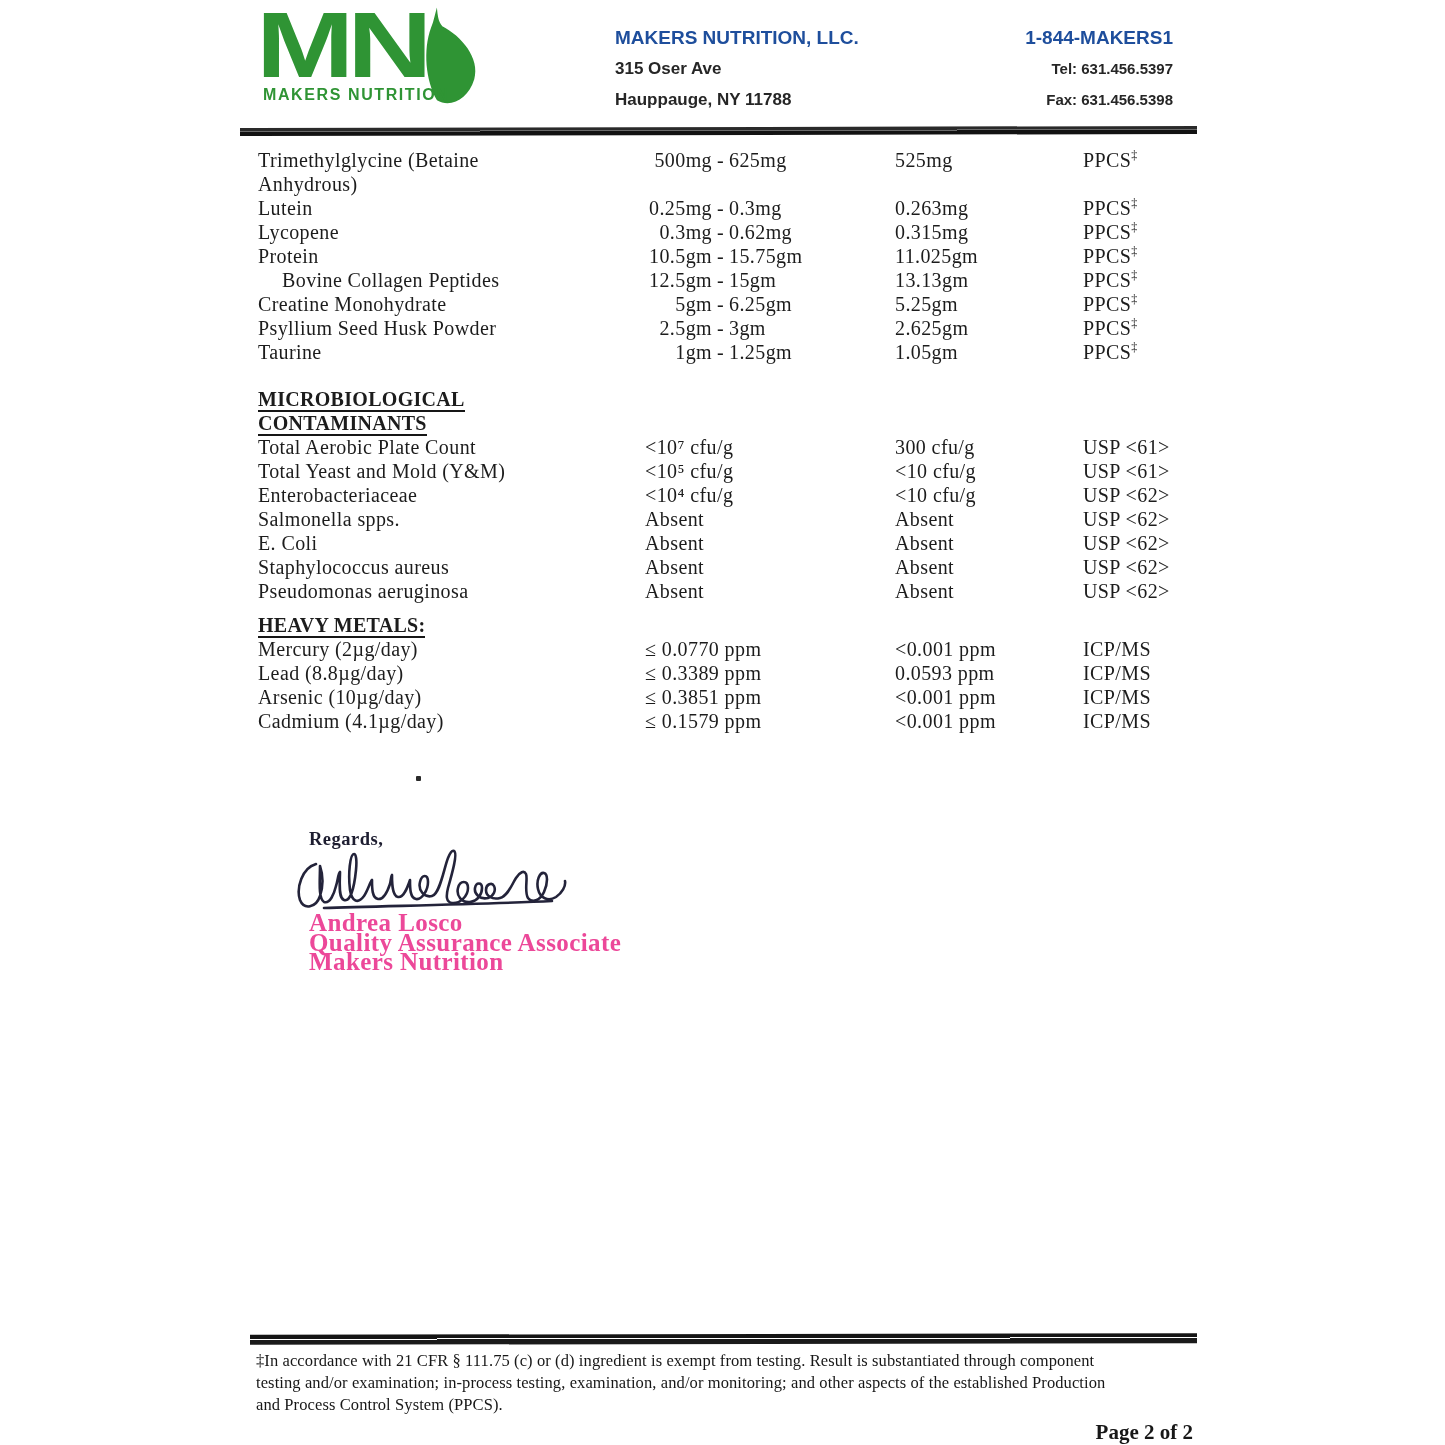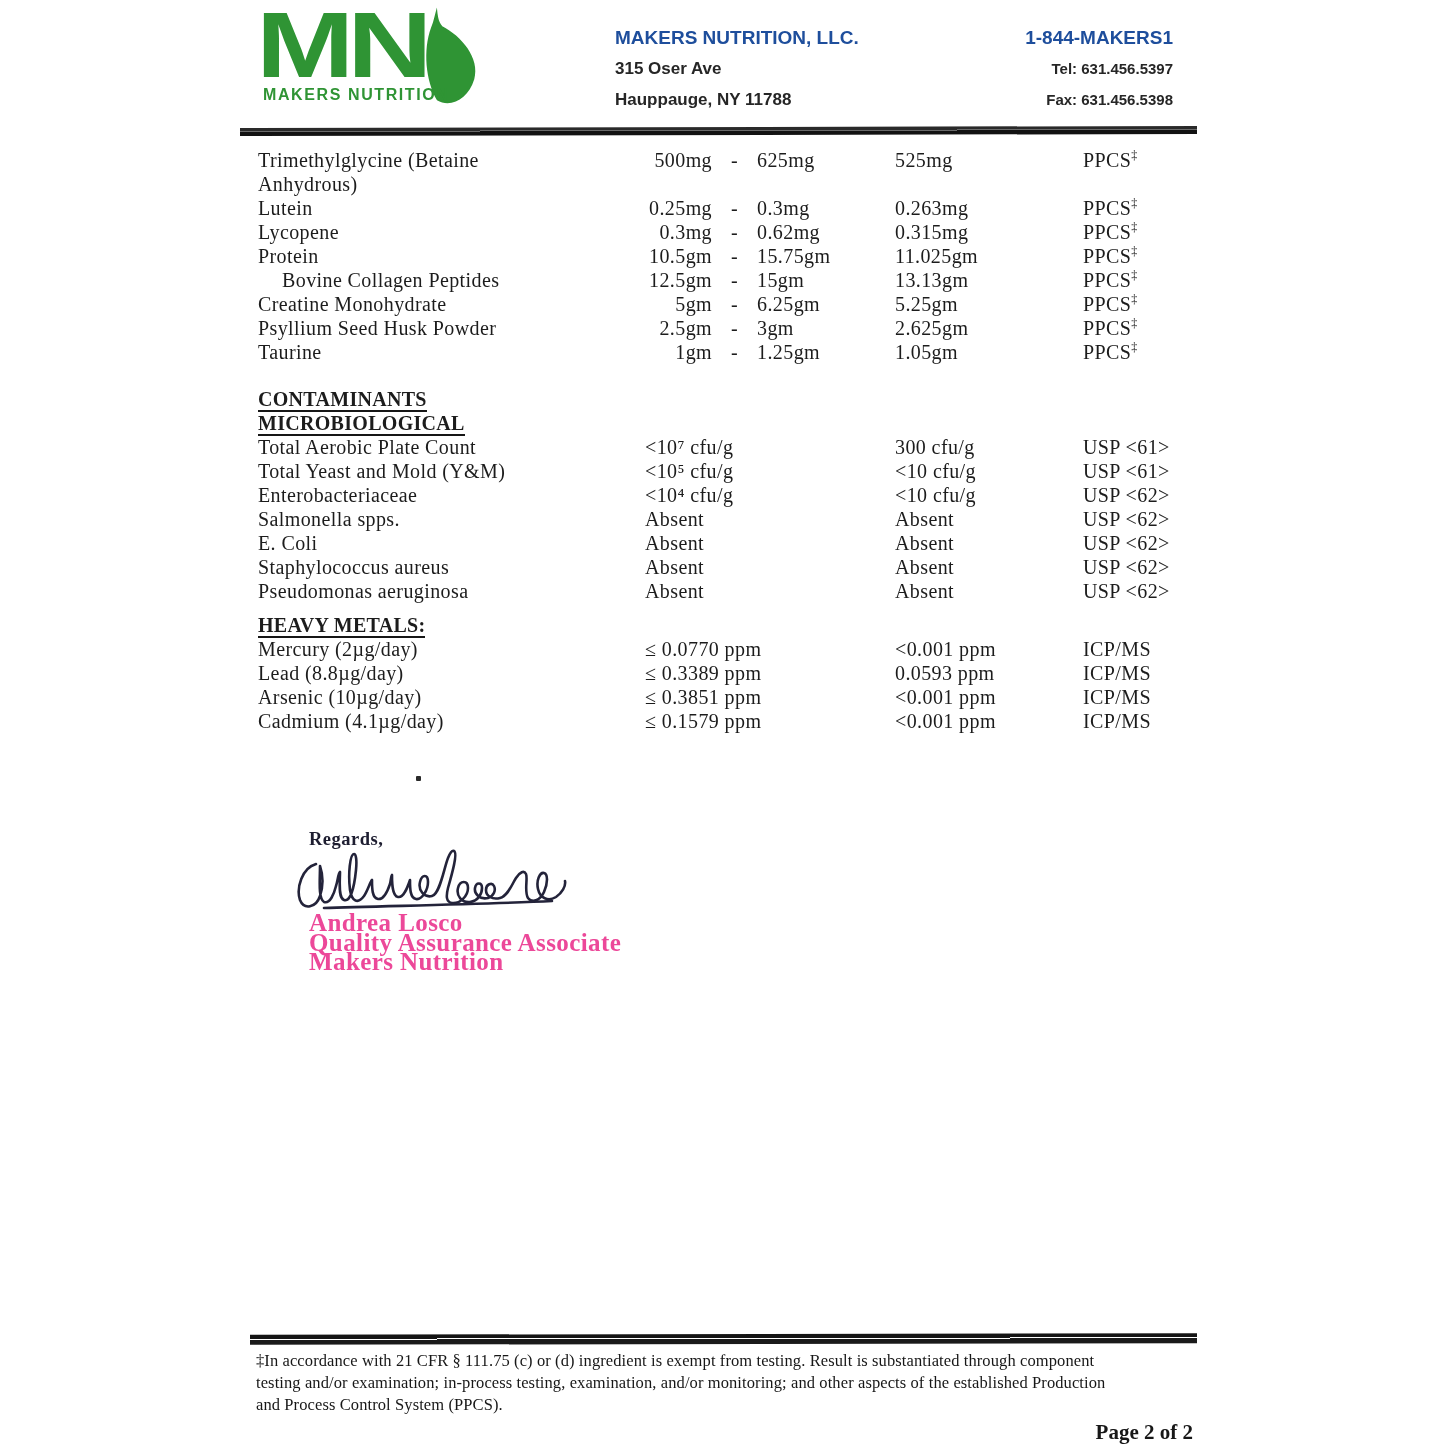--- a/index.html
+++ b/index.html
@@ -48,21 +48,21 @@
     background:linear-gradient(#2a2a2a 0 3px, #6a6a6a 3px 4px, #121212 4px 8px);
     transform:rotate(-0.12deg);
   }
 
   
   .content { position:absolute; left:258px; top:148px; width:937px;
     font-size:20px; letter-spacing:0.4px; line-height:24px; }
   .trow { display:grid; grid-template-columns:372px 245px 205px 1fr; }
   .cell-name { max-width:314px; }
   .cell-name.indent { padding-left:24px; }
-  .cell-spec.range { display:flex; padding-left:8px;gap:14px; }
+  .cell-spec.range { display:flex; padding-left:8px; }
   .cell-spec .min { width:74px; text-align:right; }
   .cell-spec .dash { padding:0 5px; }
   .cell-spec.single { padding-left:15px; }
   .cell-result { padding-left:20px; }
   .cell-method { padding-left:3px; }
   .cell-method sup { font-size:12px; line-height:0; vertical-align:super; }
 
   .section-head { margin-top:23px; }
   .section-head.metals { margin-top:10px; }
   .hd {
@@ -196,22 +196,22 @@
             <div class="min">1gm</div>
             <div class="dash">-</div>
             <div class="max">1.25gm</div>
           </div>
           <div class="cell-result">1.05gm</div>
           <div class="cell-method">PPCS<sup>‡</sup></div>
         </div>
       </div>
 
     <div class="section-head">
+      <div class="head-line"><span class="hd">MICROBIOLOGICAL</span></div>
       <div class="head-line"><span class="hd">CONTAMINANTS</span></div>
-      <div class="head-line"><span class="hd">MICROBIOLOGICAL</span></div>
     </div>
     <div id="micro-rows">
         <div class="trow">
           <div class="cell-name">Total Aerobic Plate Count</div>
           <div class="cell-spec single">&lt;10⁷ cfu/g</div>
           <div class="cell-result">300 cfu/g</div>
           <div class="cell-method">USP &lt;61&gt;</div>
         </div>
         <div class="trow">
           <div class="cell-name">Total Yeast and Mold (Y&amp;M)</div>

